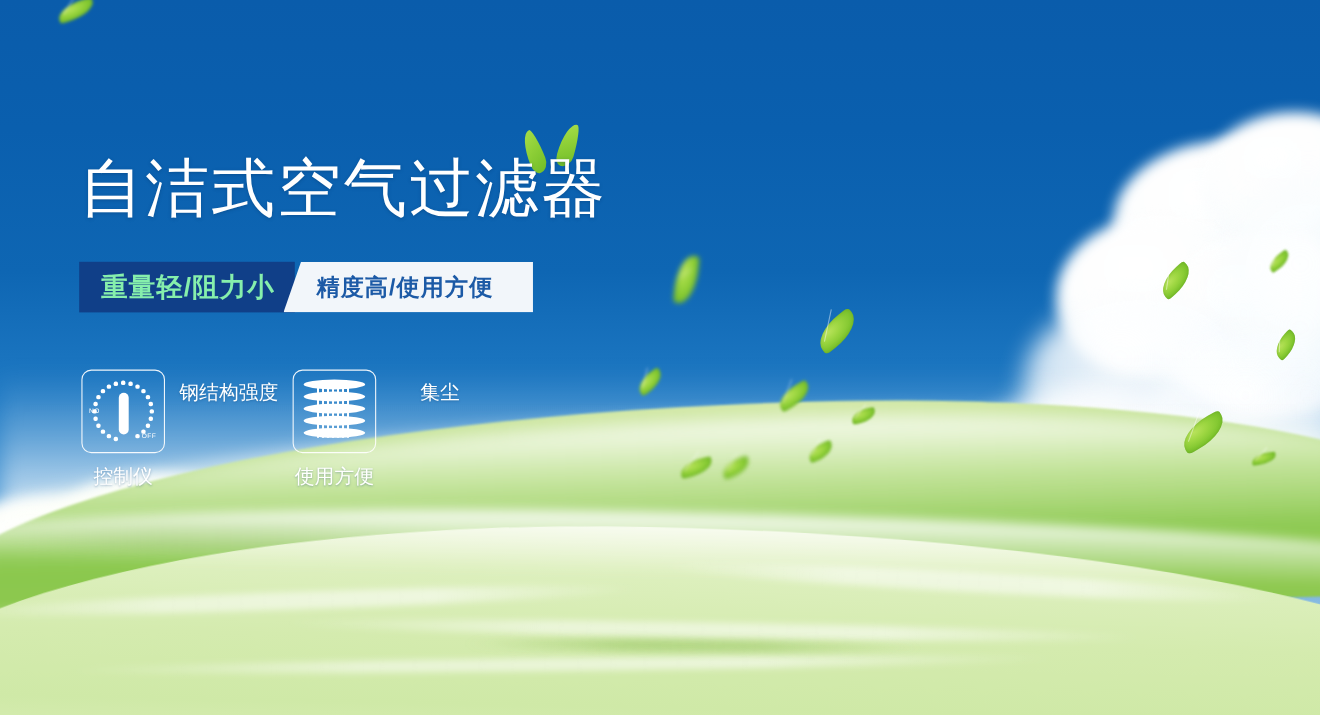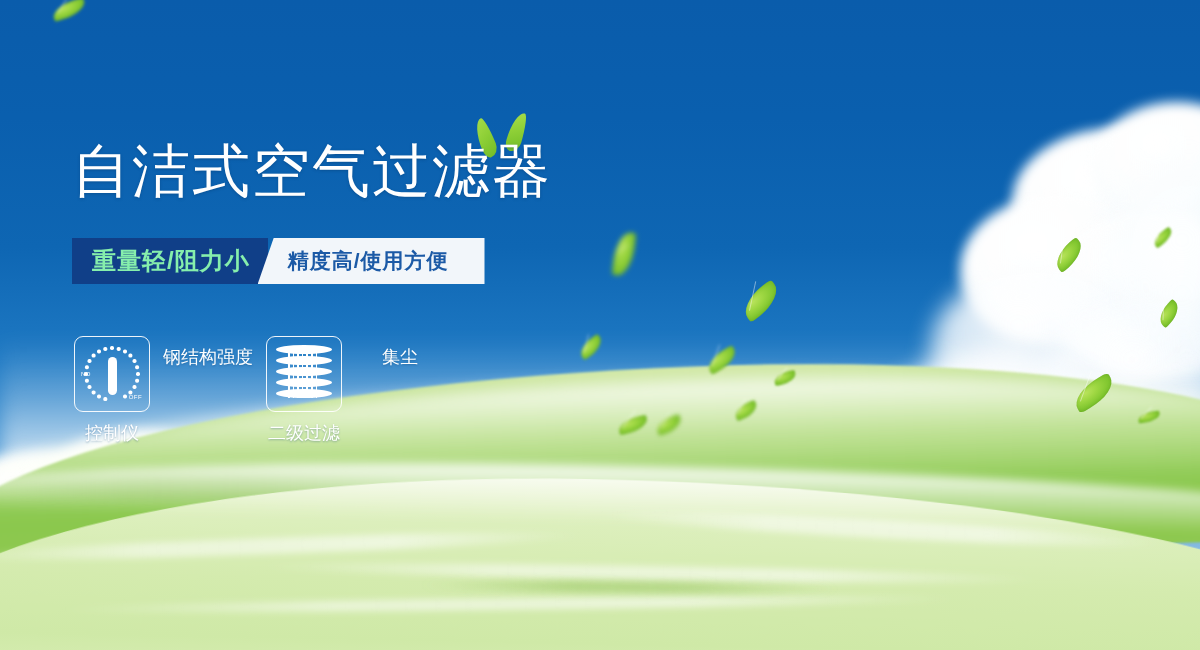--- a/index.html
+++ b/index.html
@@ -361,21 +361,21 @@
         <div class="fbox">
           <div class="stack">
             <div class="bars"></div>
             <div class="ring r0"></div>
             <div class="ring r1"></div>
             <div class="ring r2"></div>
             <div class="ring r3"></div>
             <div class="ring r4"></div>
           </div>
         </div>
-        <div class="flabel">二级过滤</div>
+        <div class="flabel">使用方便</div>
       </div>
 
 
       <div class="feature">
         <div class="flabel">集尘</div>
       </div>
 
     </div>
   </div>
 </div>

